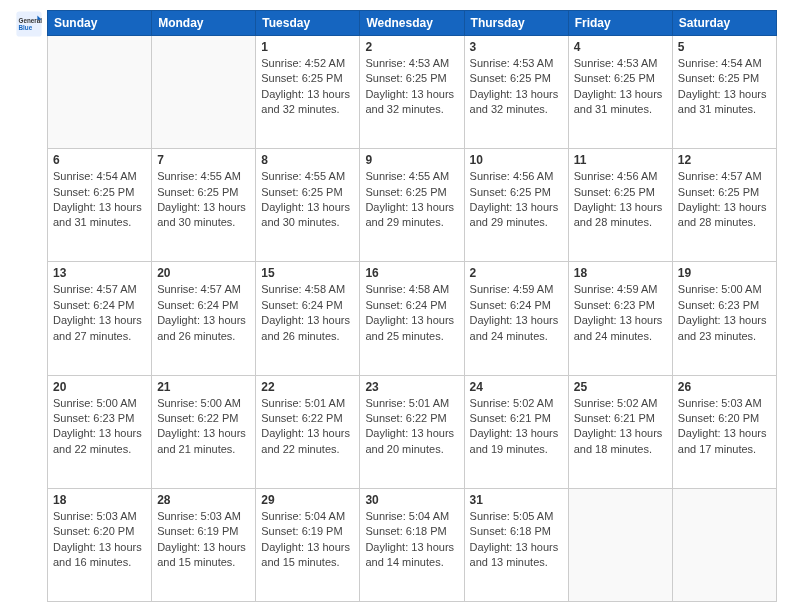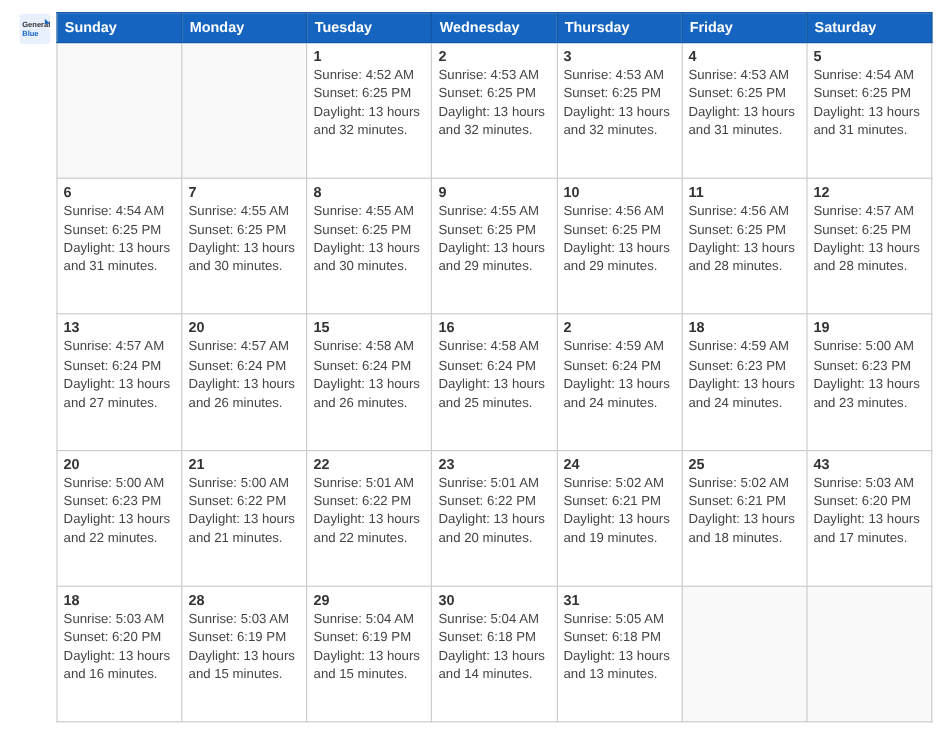--- a/index.html
+++ b/index.html
@@ -237,21 +237,21 @@
           </td>
           <td>
             <div class="day-number">24</div>
             <div class="day-info">Sunrise: 5:02 AM<br>Sunset: 6:21 PM<br>Daylight: 13 hours and 19 minutes.</div>
           </td>
           <td>
             <div class="day-number">25</div>
             <div class="day-info">Sunrise: 5:02 AM<br>Sunset: 6:21 PM<br>Daylight: 13 hours and 18 minutes.</div>
           </td>
           <td>
-            <div class="day-number">43</div>
+            <div class="day-number">26</div>
             <div class="day-info">Sunrise: 5:03 AM<br>Sunset: 6:20 PM<br>Daylight: 13 hours and 17 minutes.</div>
           </td>
         </tr>
         <tr class="last-row">
           <td>
             <div class="day-number">18</div>
             <div class="day-info">Sunrise: 5:03 AM<br>Sunset: 6:20 PM<br>Daylight: 13 hours and 16 minutes.</div>
           </td>
           <td>
             <div class="day-number">28</div>

